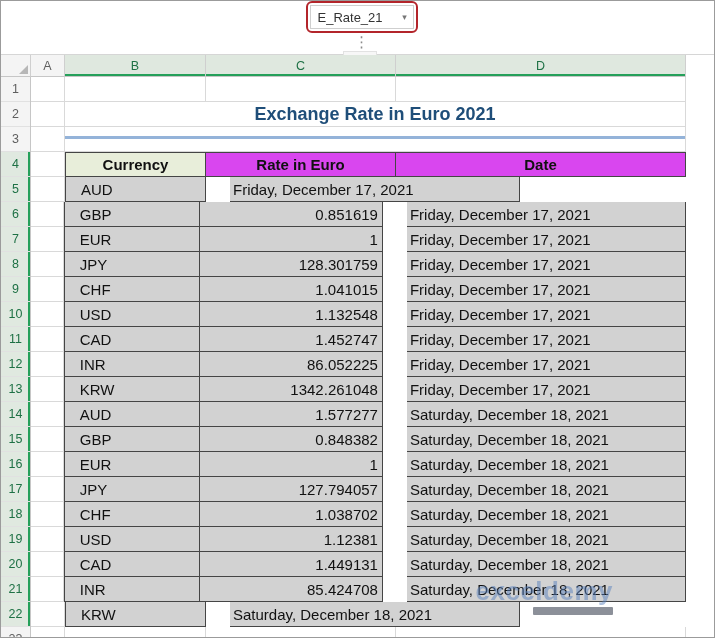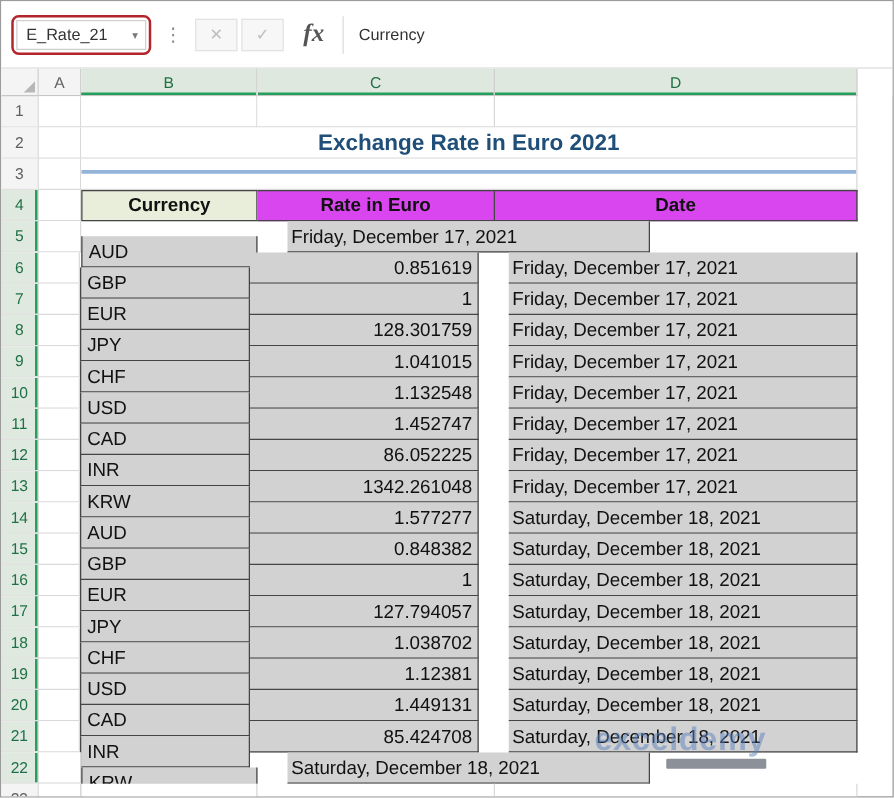--- a/index.html
+++ b/index.html
@@ -4,21 +4,21 @@
 <style>
   * { box-sizing: border-box; margin: 0; padding: 0; }
   body { font-family: "Liberation Sans", sans-serif; background: #fff; }
   .screen {
     width: 715px; height: 638px; border: 1px solid #9b9b9b;
     background: #fff; overflow: hidden; position: relative;
   }
   
   .topbar {
     height: 54px; border-bottom: 1px solid #d6d6d6; background: #fff;
-    display: flex; align-items: center; padding-left: 8px;
+    display: flex; align-items: center; padding-left: 8px; flex-direction: column;
   }
   .namebox-annotation {
     border: 2px solid #b3252b; border-radius: 6px; padding: 2px;
     display: flex; align-items: center;
   }
   .namebox {
     width: 104px; height: 24px; border: 1px solid #cfcfcf; background: #fff;
     display: flex; align-items: center; font-size: 13px; color: #333;
   }
   .namebox .nb-text { flex: 1; padding-left: 7px; }
@@ -84,21 +84,21 @@
   
   .tcell {
     height: 25px; background: #d2d2d2;
     border-right: 1px solid #454545; border-bottom: 1px solid #454545;
     display: flex; align-items: center; font-size: 15px; color: #111;
   }
   .tcell.bl { border-left: 1px solid #454545; }
   .thead .tcell { border-top: 1px solid #454545; font-weight: 700; justify-content: center; }
   .th { background: #d946ef; }
   .th.active { background: #e8eeda; }
-  .cur { padding-left: 5px; margin-top: 12px; }
+  .cur { padding-left: 15px; }
   .num { justify-content: flex-end; padding-right: 4px; }
   .date { padding-left: 3px; margin-left: 24px; }
   
   .watermark {
     position: absolute; right: 73px; bottom: 22px; text-align: center;
     pointer-events: none;
   }
   .watermark .wm-text {
     color: rgba(90, 130, 190, 0.5); font-size: 26px; font-weight: 600;
     letter-spacing: 0.5px;

